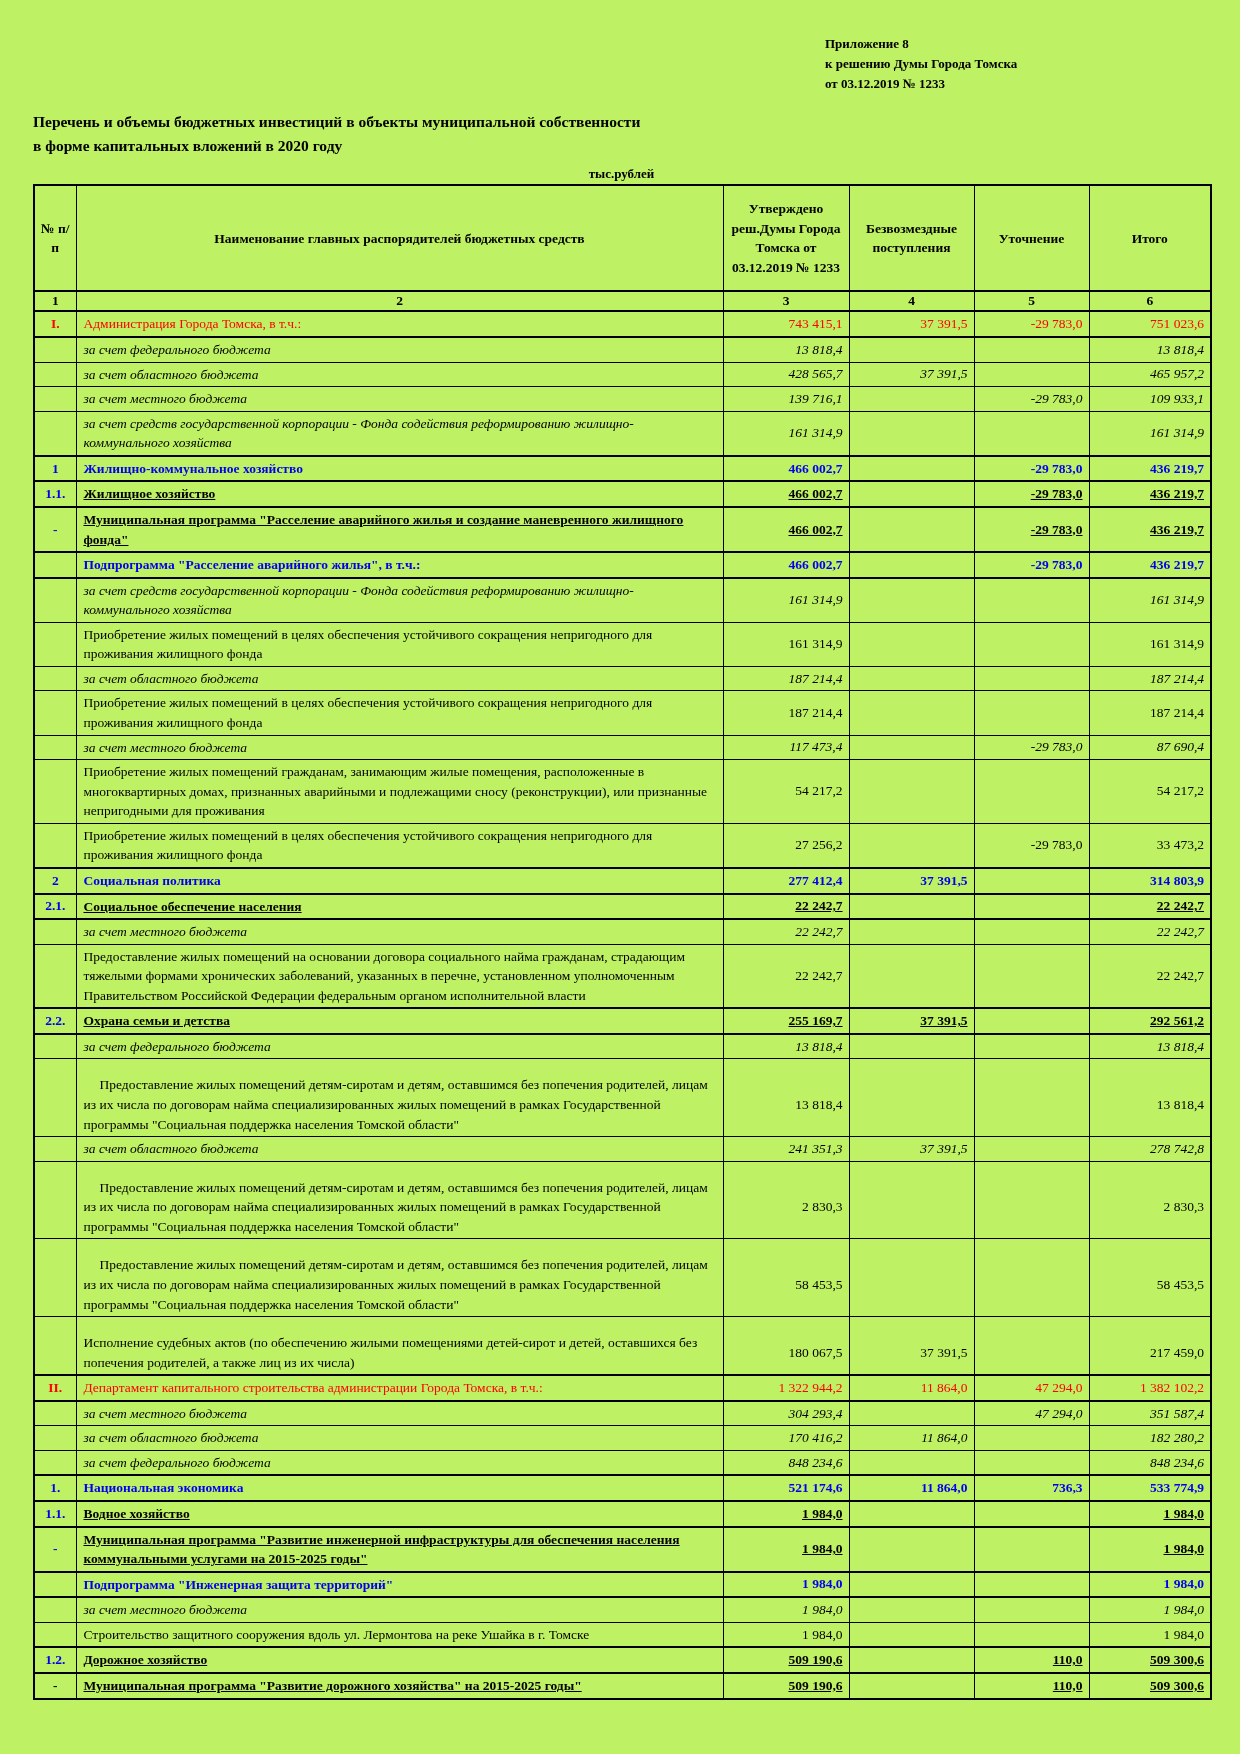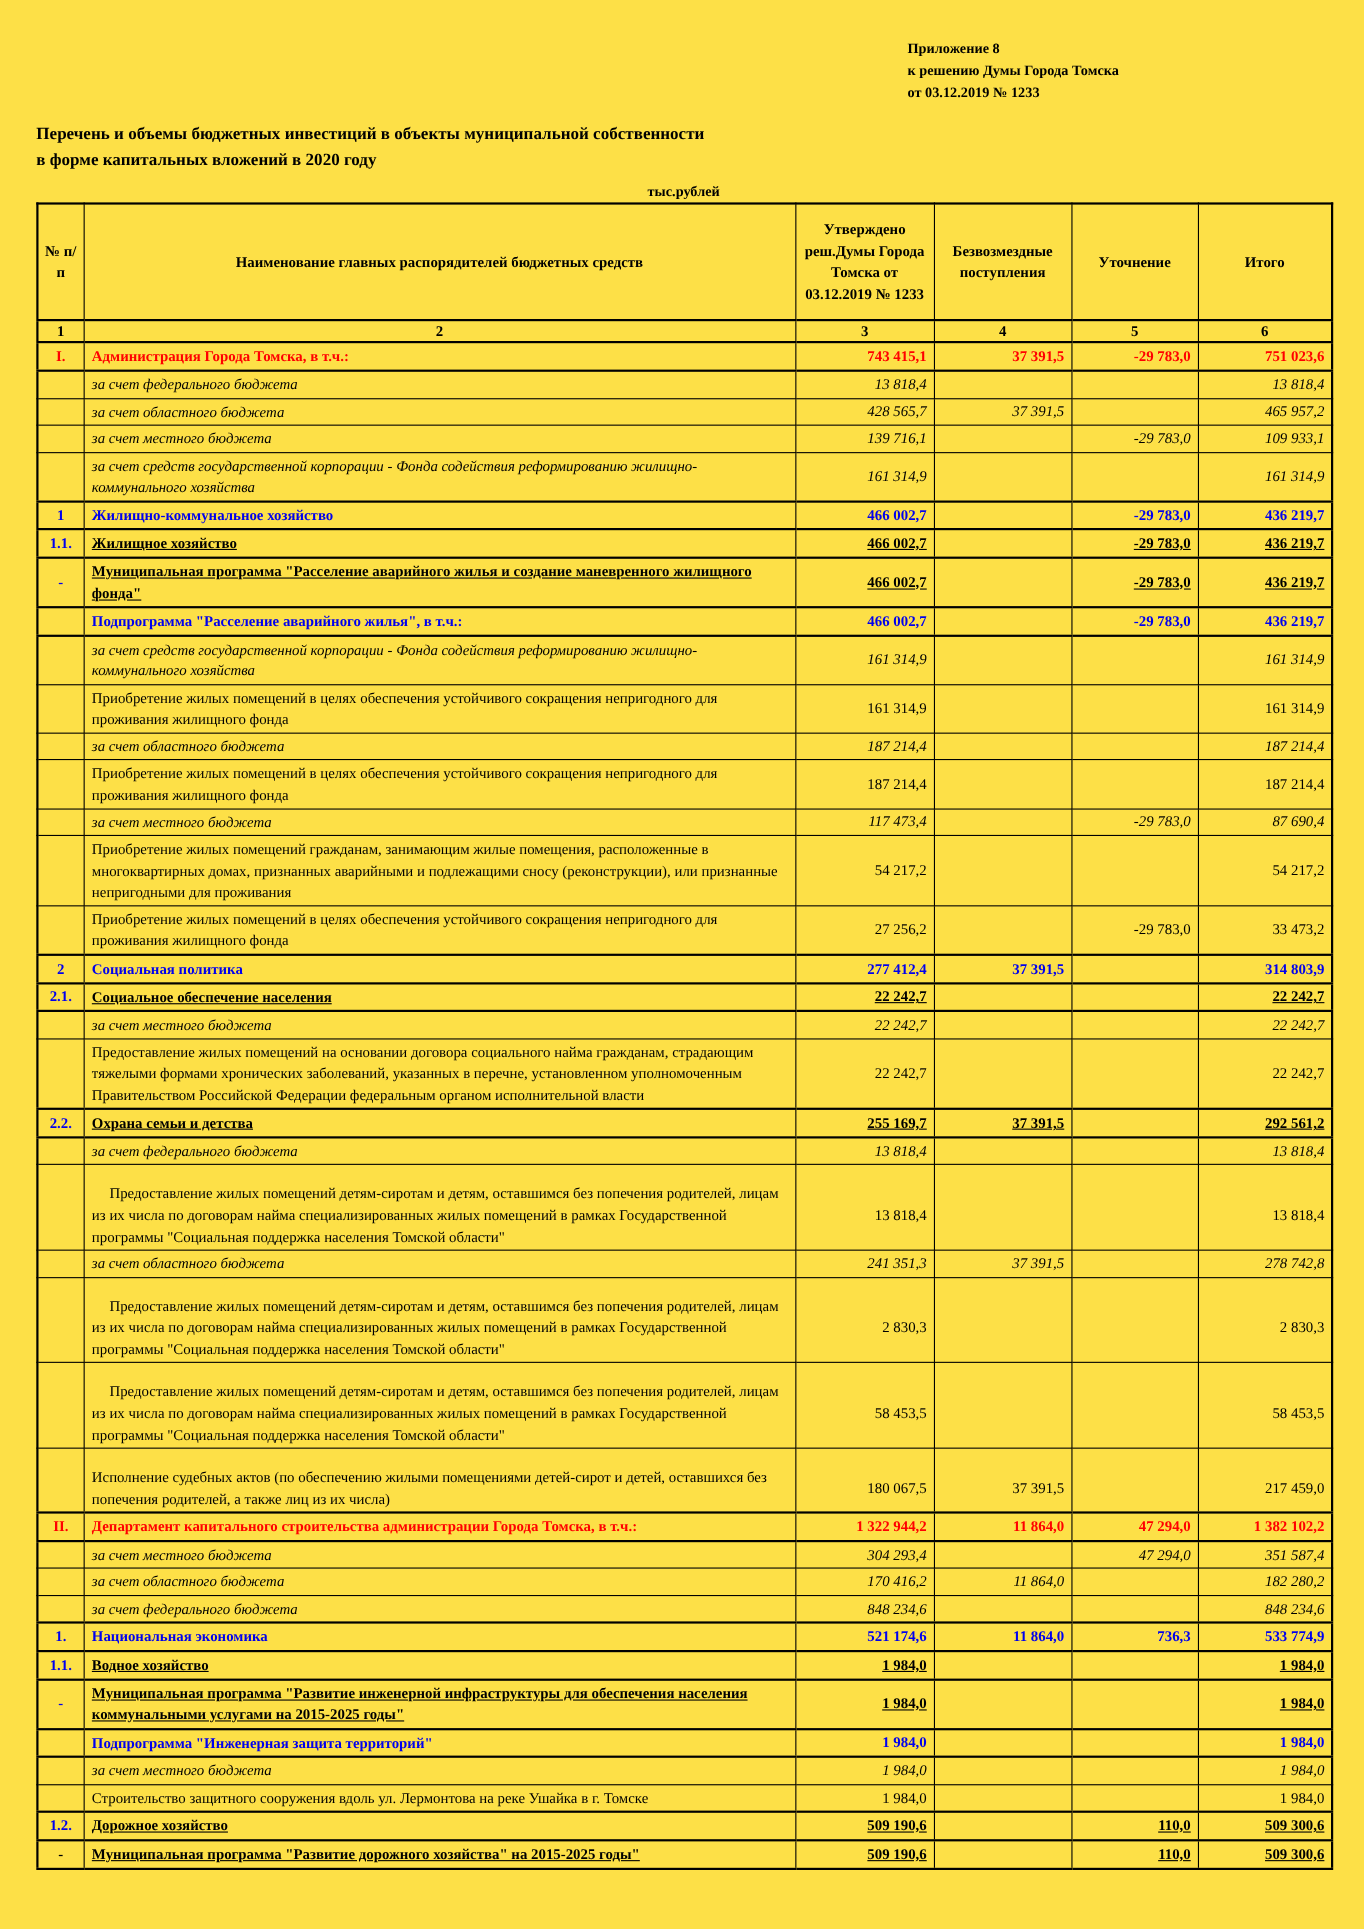--- a/index.html
+++ b/index.html
@@ -1,17 +1,17 @@
 <!DOCTYPE html>
 <html><head>
 <meta charset="utf-8">
 <style>
   html,body { margin:0; padding:0; background:#e8e8e8; }
   .page {
-    width:1240px; height:1754px; background:#fde047; margin:0 auto;
+    width:1240px; height:1754px; background:#bef264; margin:0 auto;
     box-sizing:border-box; padding:34px 30px 0 33px; position:relative;
     font-family:"Liberation Serif","DejaVu Serif",serif; color:#000;
   }
   .annotation { margin-left:792px; font-weight:bold; font-size:13px; line-height:1.55; }
   .title { text-align:left; font-weight:bold; font-size:15.5px; line-height:1.55; margin-top:16px; }
   .units { text-align:center; font-weight:bold; font-size:13px; margin:8px 0 2px 0; }
 
   table.budget { border-collapse:collapse; width:1177px; table-layout:fixed; border:2px solid #000; }
   col.w-num   { width:42px; }
   col.w-name  { width:647px; }
@@ -27,21 +27,21 @@
   }
   thead tr.colnum-row th {
     font-weight:bold; font-size:13.5px; text-align:center; padding:1px 2px;
     border-top-width:2px; border-bottom-width:2px;
   }
 
   td.c-num  { text-align:center; font-weight:bold; font-size:13.5px; padding:1px 2px; }
   td.c-name { font-size:13.5px; line-height:1.45; padding:2px 7px; }
   td.c-val  { font-size:13.5px; text-align:right; padding:2px 6px; white-space:nowrap; }
 
-  tr.style-red td.c-name, tr.style-red td.c-val { color:#ff0000; font-weight:bold;margin-top:13px; }
+  tr.style-red td.c-name, tr.style-red td.c-val { color:#ff0000; font-weight:normal;margin-top:13px; }
   tr.style-blue td.c-name, tr.style-blue td.c-val { color:#0000ee; font-weight:bold; }
   tr.style-bold td.c-name, tr.style-bold td.c-val { color:#000; font-weight:bold;text-decoration:underline; }
   tr.style-italic td.c-name, tr.style-italic td.c-val { font-style:italic; }
 
   td.num-red  { color:#ff0000; }
   td.num-blue { color:#0000ee; }
   td.num-black{ color:#000; }
 
   tr.section td { border-top-width:2px; border-bottom-width:2px; }
   tr.tall td { padding-top:16px; }

